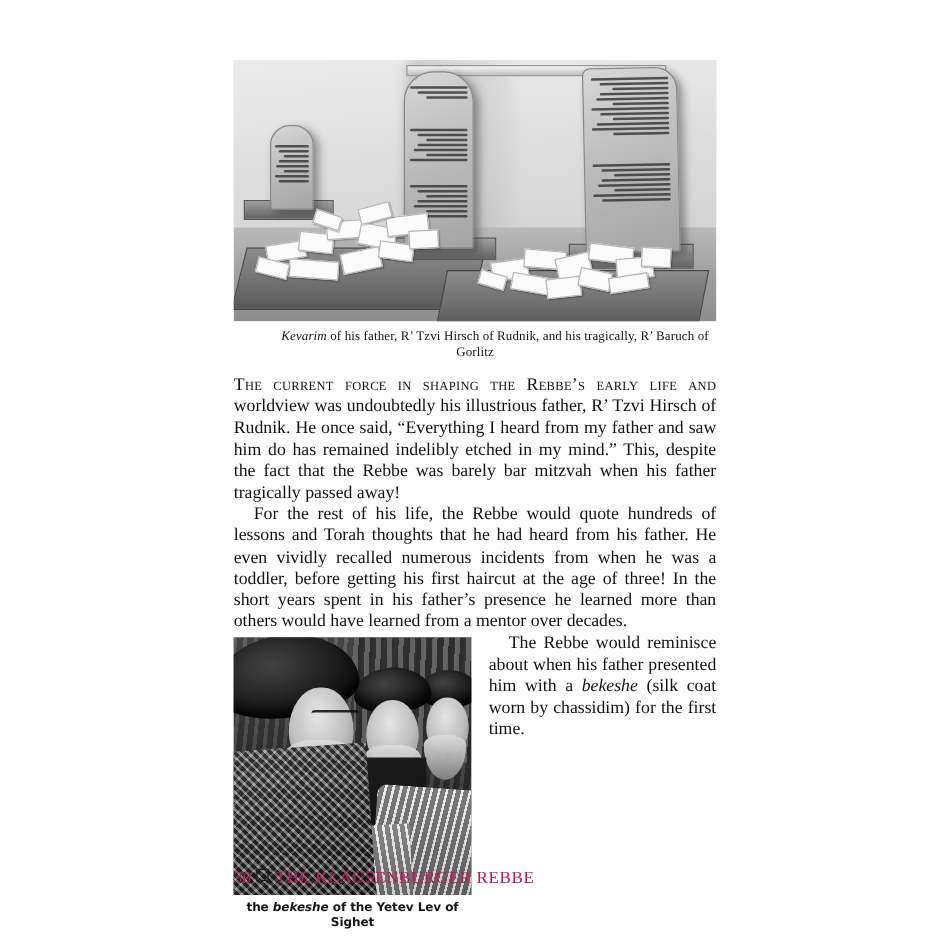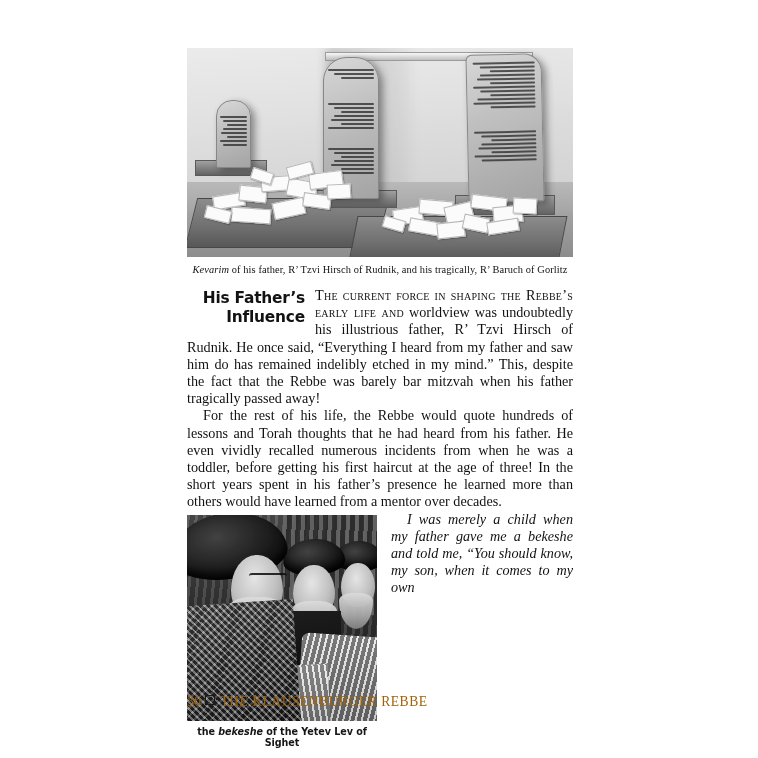--- a/index.html
+++ b/index.html
@@ -126,21 +126,21 @@
   }
 
   
   .caption-top {
     margin-top: 6px;
     text-align: center;
     font-size: 10.4px;
     line-height: 13px;
     letter-spacing: .1px;
   }
-  .caption-top em { font-style: italic; }
+  .caption-top em { font-style: italic; margin-left: 32px; }
 
   .body-col {
     margin-top: 11px;
     font-size: 14.2px;
     line-height: 17.2px;
     text-align: justify;
     text-justify: inter-word;
     hyphens: manual;
   }
   .body-col p { margin: 0; }
@@ -267,21 +267,21 @@
   .text-right p { margin: 0; }
   .text-right em { font-style: italic; }
   .quote { font-style: italic; }
 
   .footer {
     position: absolute;
     left: 187px;
     top: 694px;
     font-size: 13.6px;
     letter-spacing: .4px;
-    color: #a16207;
+    color: #be185d;
   }
   .footer .sq {
     display: inline-block;
     width: 8px; height: 8px;
     border: 1.3px solid #1a1a1a;
     margin: 0 5px 0 4px;
     vertical-align: 1px;
   }
   .footer .pg { font-family: "Liberation Serif", serif; }
   .footer .title { font-variant: small-caps; letter-spacing: .5px; }
@@ -403,24 +403,20 @@
         <span style="left:196px; top:170px; width:20px; height:10px; transform:rotate(16deg);"></span>
       </div>
     </div>
 
     <div class="caption-top">
       <em>Kevarim</em><span> of his father, R’ Tzvi Hirsch of Rudnik, and his tragically, R’ Baruch of Gorlitz</span>
     </div>
 
     <div class="body-col">
 
-      <div class="side-head">
-        <div>His Father’s</div>
-        <div>Influence</div>
-      </div>
 
       <p><span class="lead">The current force in shaping the Rebbe’s early life and</span><span> worldview was undoubtedly his illustrious father, R’ Tzvi Hirsch of Rudnik. He once said, “Everything I heard from my father and saw him do has remained indelibly etched in my mind.” This, despite the fact that the Rebbe was barely bar mitzvah when his father tragically passed away!</span></p>
 
       <p class="indent">For the rest of his life, the Rebbe would quote hundreds of lessons and Torah thoughts that he had heard from his father. He even vividly recalled numerous incidents from when he was a toddler, before getting his first haircut at the age of three! In the short years spent in his father’s presence he learned more than others would have learned from a mentor over decades.</p>
 
       <div class="clear"></div>
     </div>
 
     <div class="text-right">
 
@@ -447,22 +443,22 @@
           <div class="beard bd1"></div>
           <div class="brocade"></div>
         </div>
 
         <div class="caption-bot">
           <div><span>the </span><em>bekeshe</em><span> of the Yetev Lev of Sighet</span></div>
 
         </div>
       </div>
 
-
-      <p class="indent quote">I was merely a child when my father gave me a bekeshe and told me, “You should know, my son, when it comes to my own</p>
+      <p class="indent"><span>The Rebbe would reminisce about when his father presented him with a </span><em>bekeshe</em><span> (silk coat worn by chassidim) for the first time.</span></p>
+
 
     </div>
 
   </div>
 
   <div class="footer">
     <span class="pg">30</span><span class="sq"></span><span class="title">THE KLAUSENBURGER REBBE</span>
   </div>
 
 </div>

